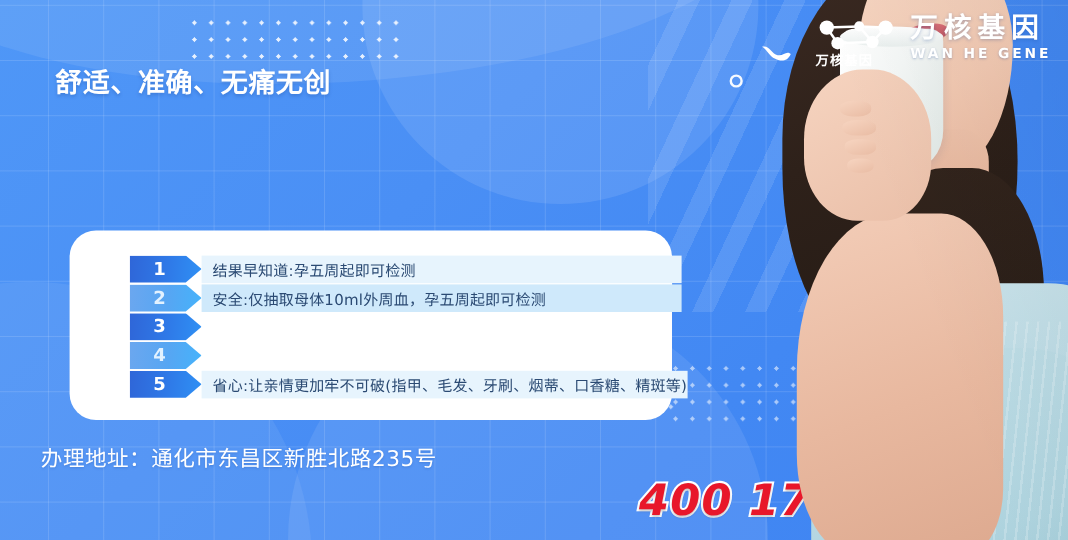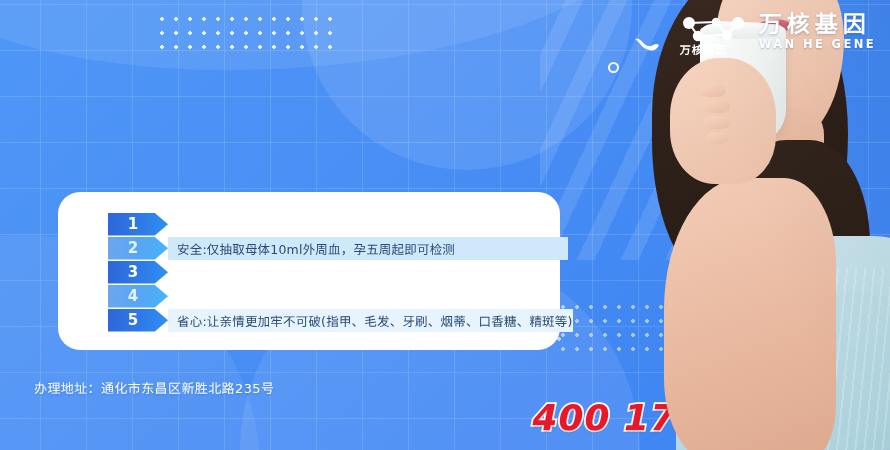--- a/index.html
+++ b/index.html
@@ -144,23 +144,23 @@
     font-size:12.5px;
     color:#2b4a73;
     letter-spacing:.2px;
     white-space:nowrap;
   }
   .row-odd .rtext{ background:#e7f4fd; }
   .row-even .rtext{ background:#cfe9fb; }
 
   
   .address{
-    position:absolute; left:34px; top:378px;
+    position:absolute; left:34px; top:367px;
     color:#ffffff;
-    font-size:13px;
+    font-size:18px;
     letter-spacing:.4px;
     text-shadow:0 1px 2px rgba(20,60,140,.25);
   }
 
   
   .phone{
     position:absolute; right:70px; bottom:12px;
     font-size:36px;
     font-weight:bold;
     font-style:italic;
@@ -367,29 +367,31 @@
       </svg>
       <span class="mini-cn">万核基因</span>
     </div>
     <div class="logo-words">
       <div class="logo-cn">万核基因</div>
       <div class="logo-en">WAN HE GENE</div>
     </div>
   </div>
 
   <div class="headline">
+    <div>舒适、准确、无痛无创</div>
   </div>
 
   <div class="card"></div>
 
   <div class="rows">
     <div class="row row-odd">
       <div class="badge">
         <span class="num">1</span>
       </div>
+      <div class="rtext">结果早知道:孕五周起即可检测</div>
     </div>
     <div class="row row-even">
       <div class="badge">
         <span class="num">2</span>
       </div>
       <div class="rtext">安全:仅抽取母体10ml外周血，孕五周起即可检测</div>
     </div>
     <div class="row row-odd">
       <div class="badge">
         <span class="num">3</span>

